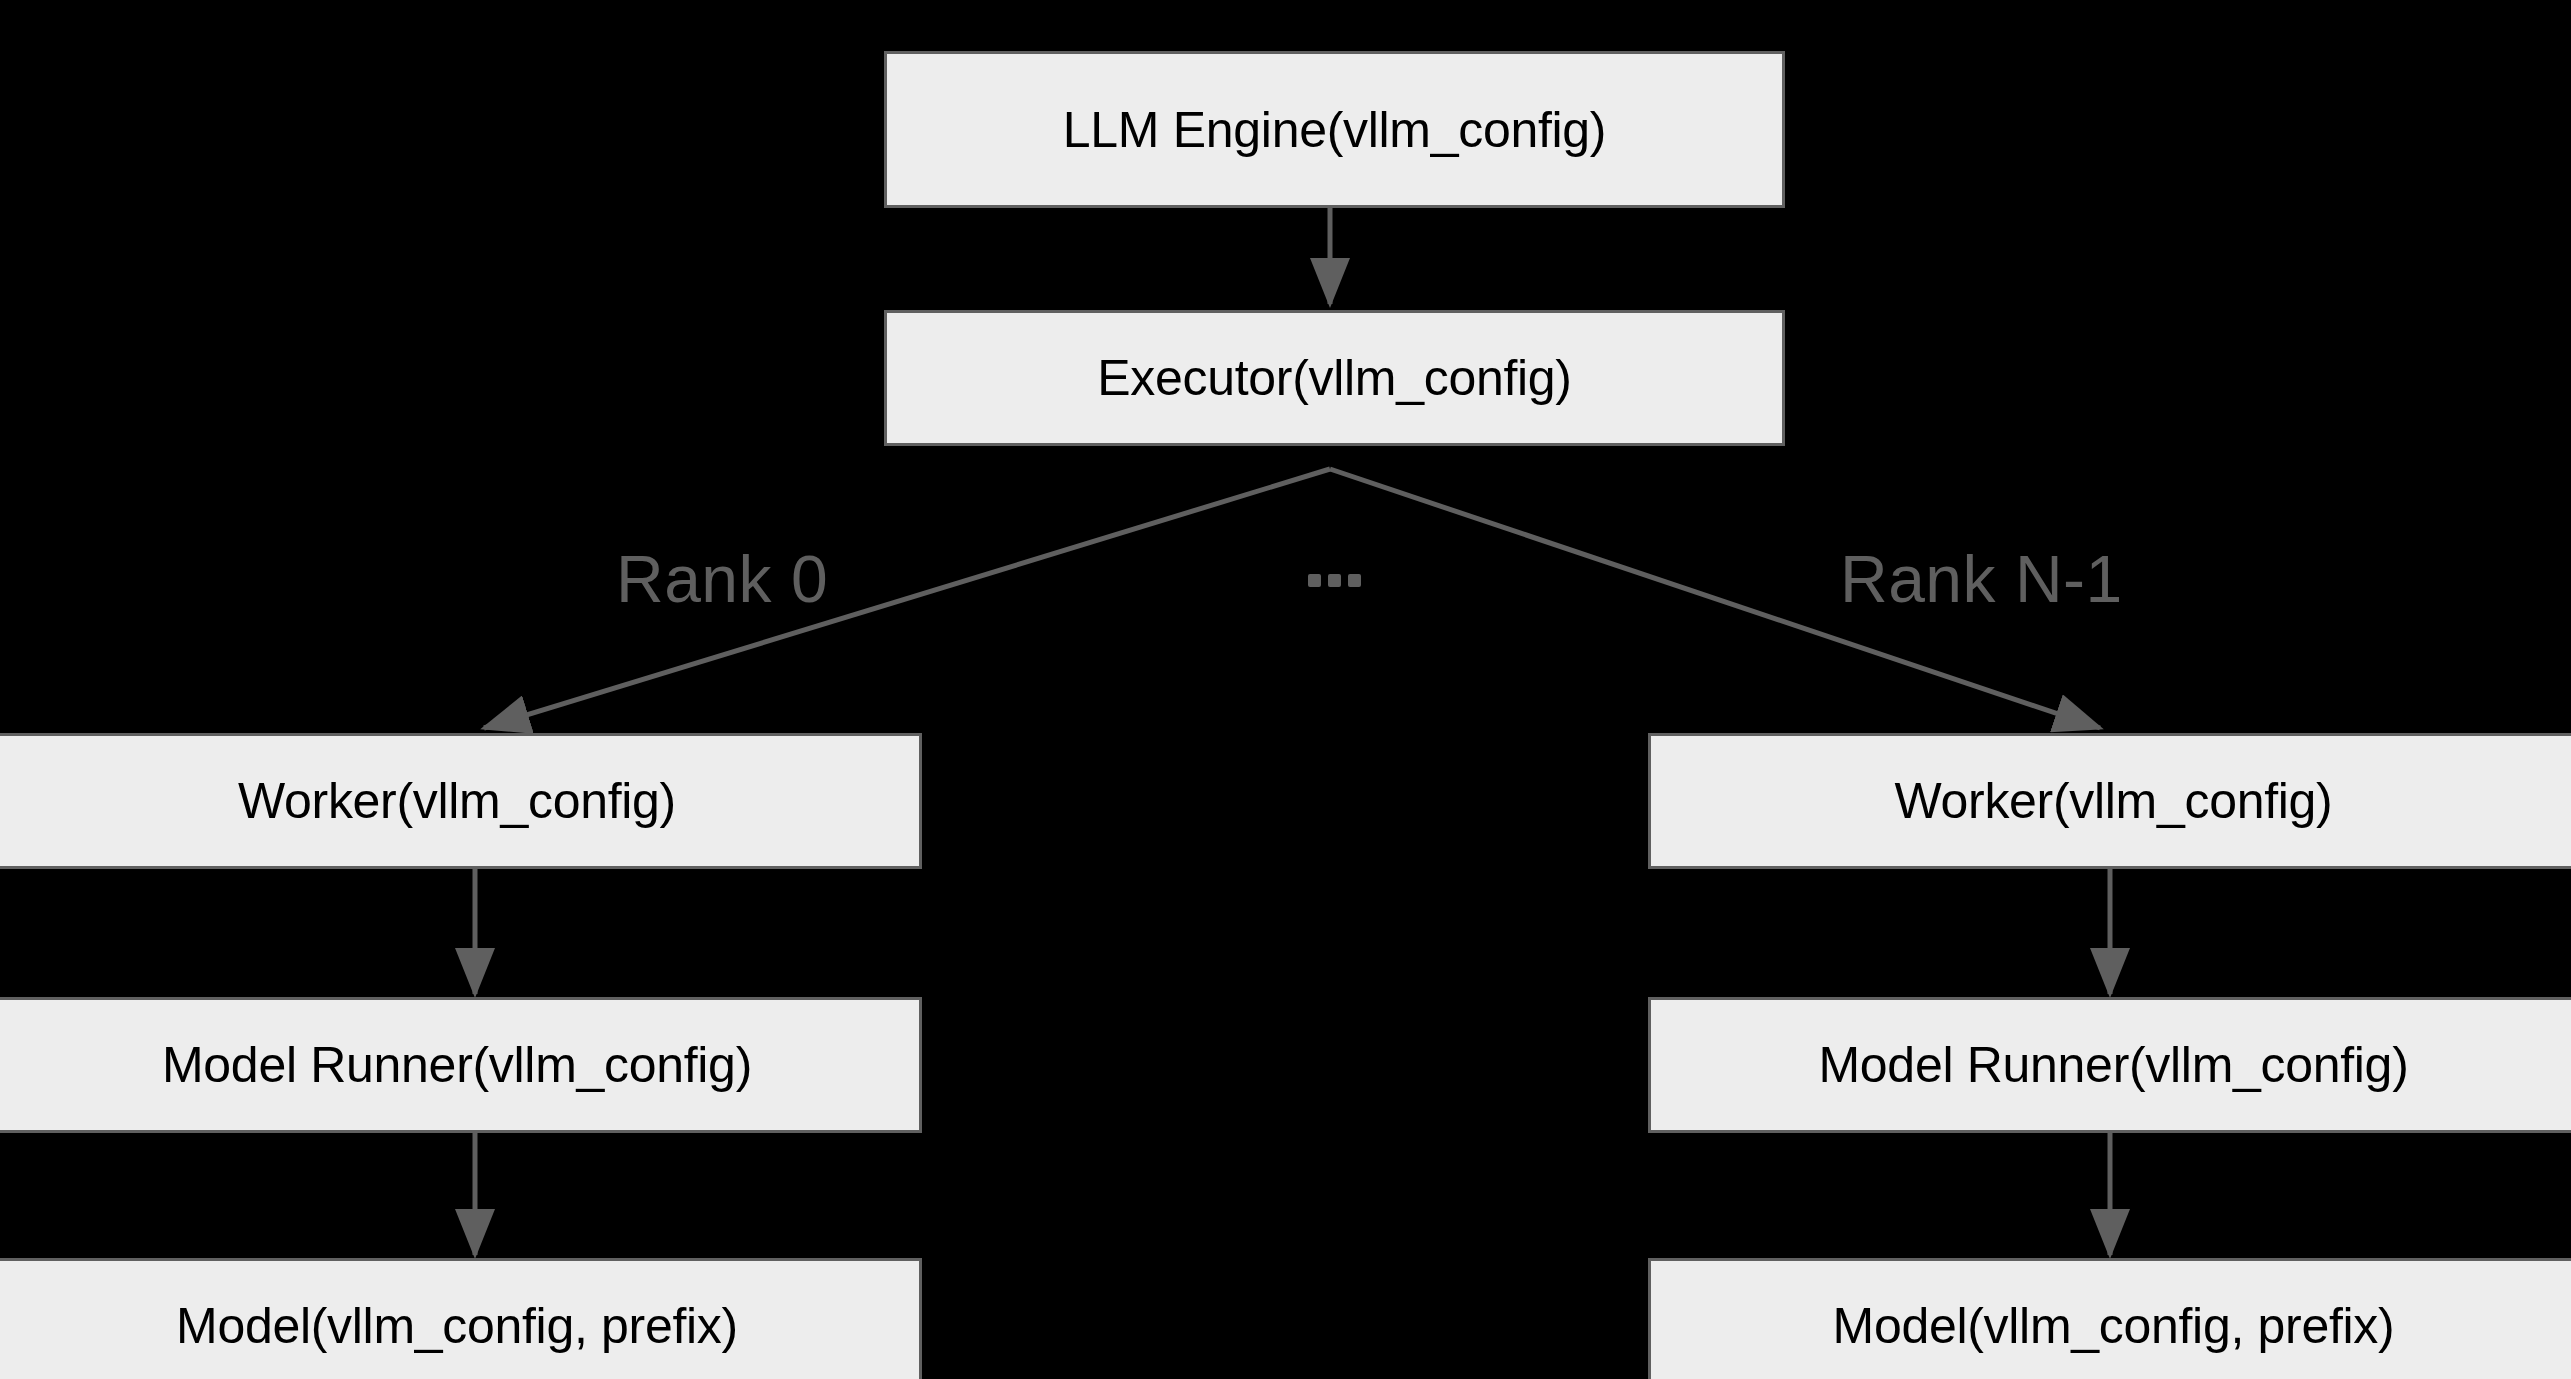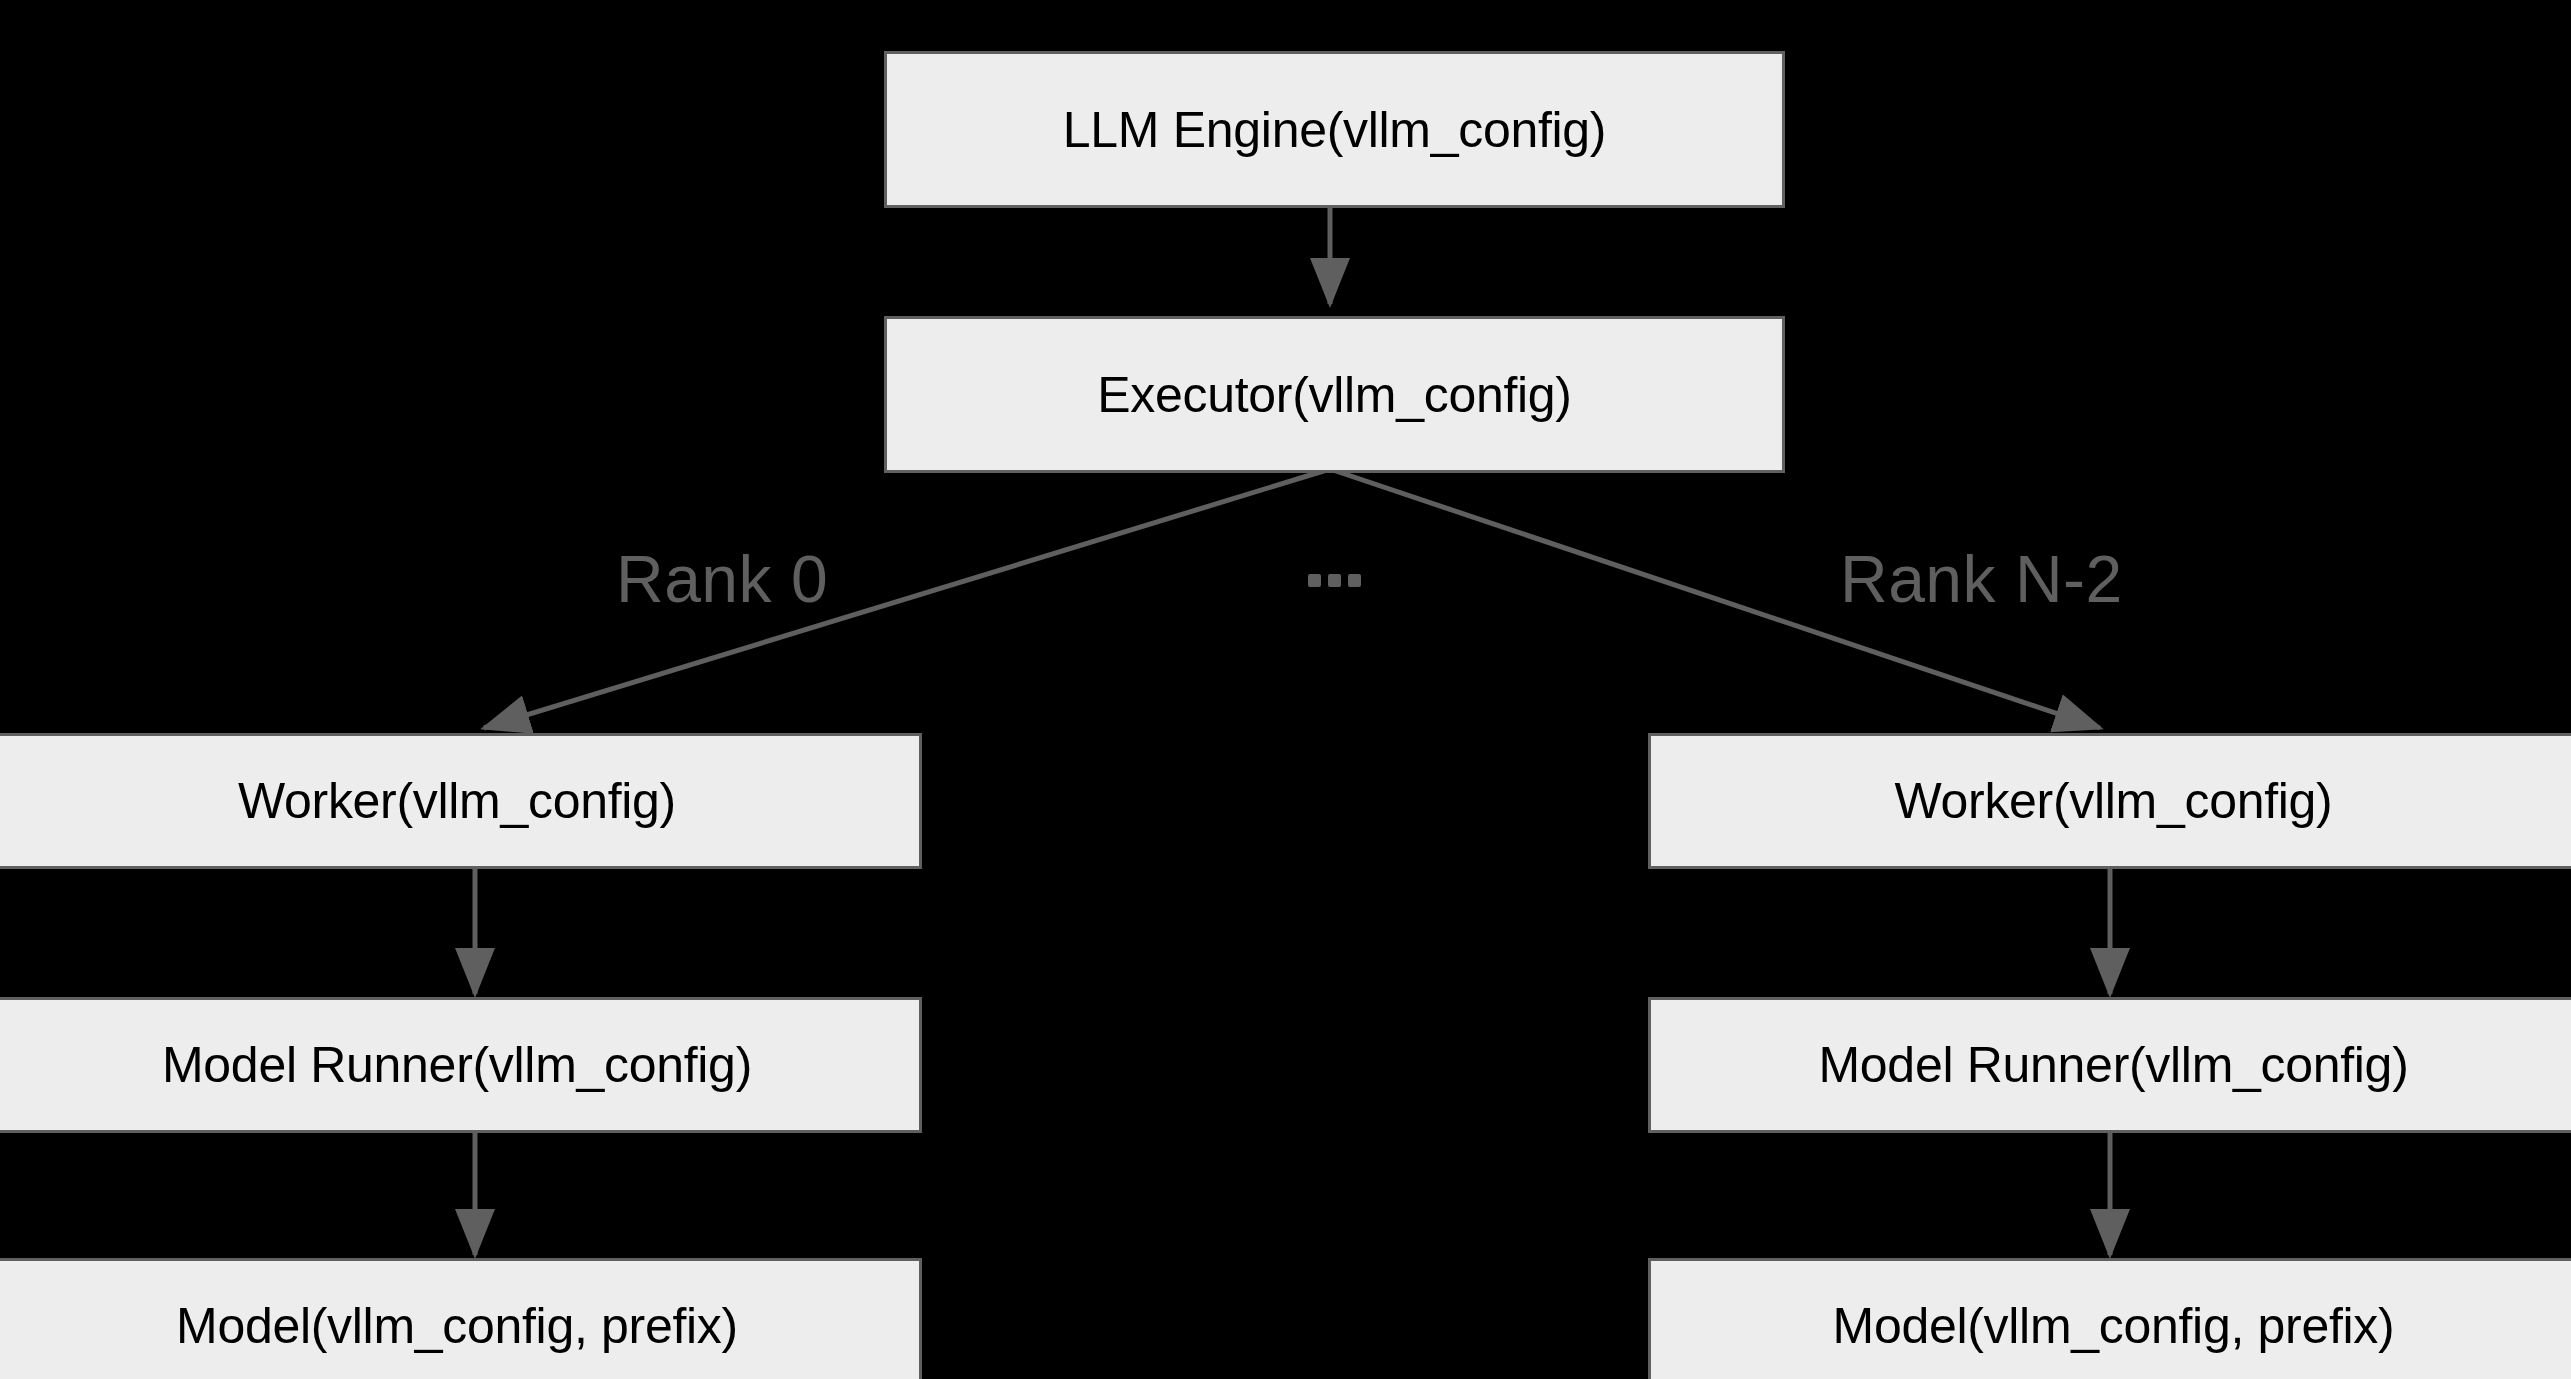--- a/index.html
+++ b/index.html
@@ -82,36 +82,36 @@
     <line x1="475" y1="1085" x2="475" y2="1207" stroke="#5f5f5f" stroke-width="5" marker-end="url(#arrowhead)"></line>
 
     <line x1="2110" y1="821" x2="2110" y2="946" stroke="#5f5f5f" stroke-width="5" marker-end="url(#arrowhead)"></line>
     <line x1="2110" y1="1085" x2="2110" y2="1207" stroke="#5f5f5f" stroke-width="5" marker-end="url(#arrowhead)"></line>
   </svg>
 
   <div class="node-box" style="left:884px; top:3px; width:901px; height:157px;">
     <span>LLM Engine(vllm_config)</span>
   </div>
 
-  <div class="node-box" style="left:884px; top:268px; width:901px; height:157px;">
+  <div class="node-box" style="left:884px; top:262px; width:901px; height:136px;">
     <span>Executor(vllm_config)</span>
   </div>
 
   <div class="edge-label" style="left:616px; top:493px;">
     <span>Rank 0</span>
   </div>
 
   <div class="ellipsis-dots" style="left:1308px; top:526px;">
     <span></span>
     <span></span>
     <span></span>
   </div>
 
   <div class="edge-label" style="left:1840px; top:493px;">
-    <span>Rank N-2</span>
+    <span>Rank N-1</span>
   </div>
 
   <div class="node-box" style="left:-8px; top:685px; width:930px; height:136px;">
     <span>Worker(vllm_config)</span>
   </div>
 
   <div class="node-box" style="left:-8px; top:949px; width:930px; height:136px;">
     <span>Model Runner(vllm_config)</span>
   </div>
 

